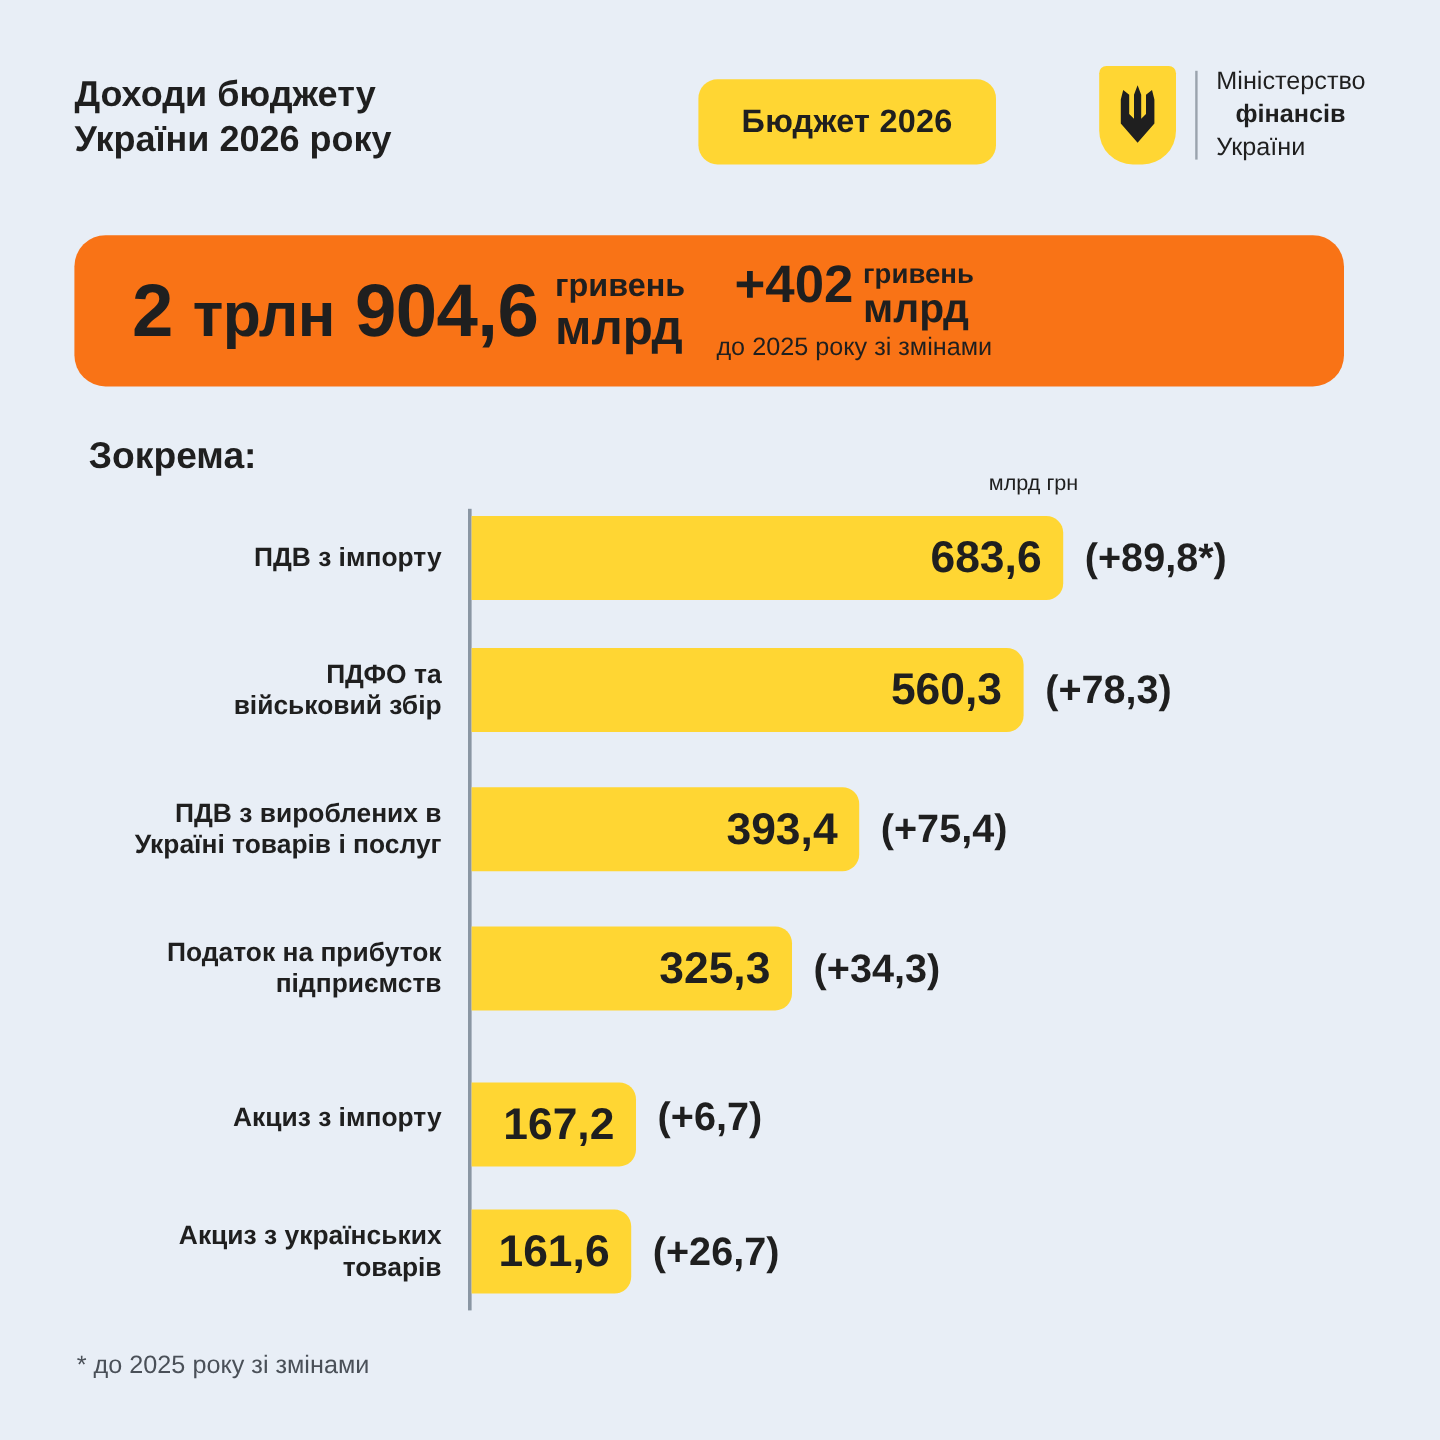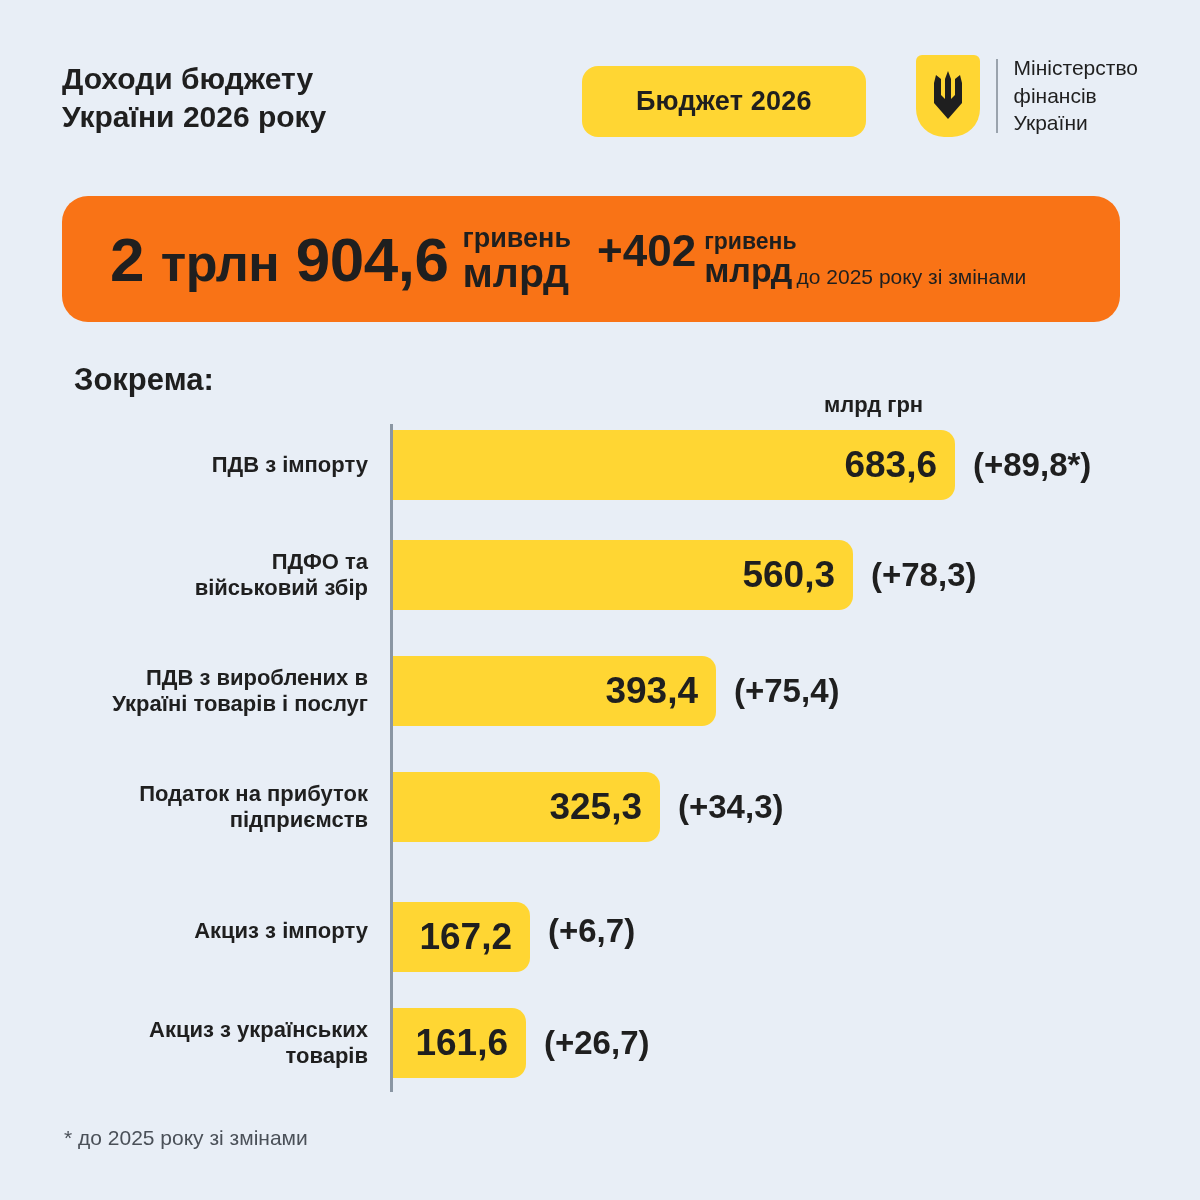--- a/index.html
+++ b/index.html
@@ -32,21 +32,21 @@
     white-space: pre-line;
     padding-top: 12px;
     width: 470px;
   }
   .budget-badge {
     position: absolute;
     left: 520px;
     top: 18px;
     background: #ffd633;
     border-radius: 16px;
-    padding: 20px 54px;
+    padding: 20px 36px;
     font-size: 27px;
     font-weight: bold;
     color: #1f1f1f;
     letter-spacing: .2px;
   }
   .ministry {
     position: absolute;
     right: 0;
     top: 6px;
     display: flex;
@@ -66,21 +66,21 @@
   .ministry-sep {
     width: 2px;
     height: 74px;
     background: #9aa3ad;
   }
   .ministry-text {
     font-size: 21px;
     line-height: 1.32;
     color: #1f1f1f;
   }
-  .ministry-text .b { font-weight: normal; }
+  .ministry-text .b { font-weight: bold; margin-left: 16px; }
 
   
   .total-banner {
     position: absolute;
     top: 196px;
     left: 62px;
     width: 1058px;
     height: 126px;
     background: #f97316;
     border-radius: 26px;
@@ -100,22 +100,22 @@
     margin-left: 14px;
     font-size: 27px;
     font-weight: bold;
     line-height: 1.04;
     color: #1f1f1f;
   }
   .total-unit .big { font-size: 41px; font-weight: bold; display:block; }
   .delta-block {
     margin-left: 26px;
     display: flex;
-    flex-direction: row;
-    align-items: flex-end;
+    flex-direction: column;
+    align-items: center;
   }
   .delta-row { display: flex; align-items: flex-start; }
   .delta-value {
     font-size: 44px;
     font-weight: bold;
     color: #1f1f1f;
     line-height: 1;
   }
   .delta-unit {
     margin-left: 8px;
@@ -137,22 +137,22 @@
     top: 362px;
     left: 74px;
     font-size: 31px;
     font-weight: bold;
     color: #1f1f1f;
   }
   .axis-unit {
     position: absolute;
     top: 392px;
     left: 824px;
-    font-size: 22px;
-    font-weight: bold;
+    font-size: 18px;
+    font-weight: normal;
     color: #1f1f1f;
   }
   .chart {
     position: absolute;
     top: 424px;
     left: 62px;
     width: 1080px;
     height: 676px;
     text-decoration: underline;
   }
@@ -260,21 +260,21 @@
 </div>
 
 <div class="zokrema">Зокрема:</div>
 <div class="axis-unit">млрд грн</div>
 
 <div class="chart">
   <div class="axis-line"></div>
   <div id="bars">
       <div class="row" style="top: 6px;">
         <div class="row-label">ПДВ з імпорту</div>
-        <div class="bar" style="width: 562px; padding-left: 45px;">
+        <div class="bar" style="width: 493px; padding-left: 45px;">
           <span class="bar-value">683,6</span>
         </div>
         <span class="bar-delta">(+89,8*)</span>
       </div>
       <div class="row" style="top: 116px;">
         <div class="row-label">ПДФО та
 військовий збір</div>
         <div class="bar" style="width: 460px;">
           <span class="bar-value">560,3</span>
         </div>

